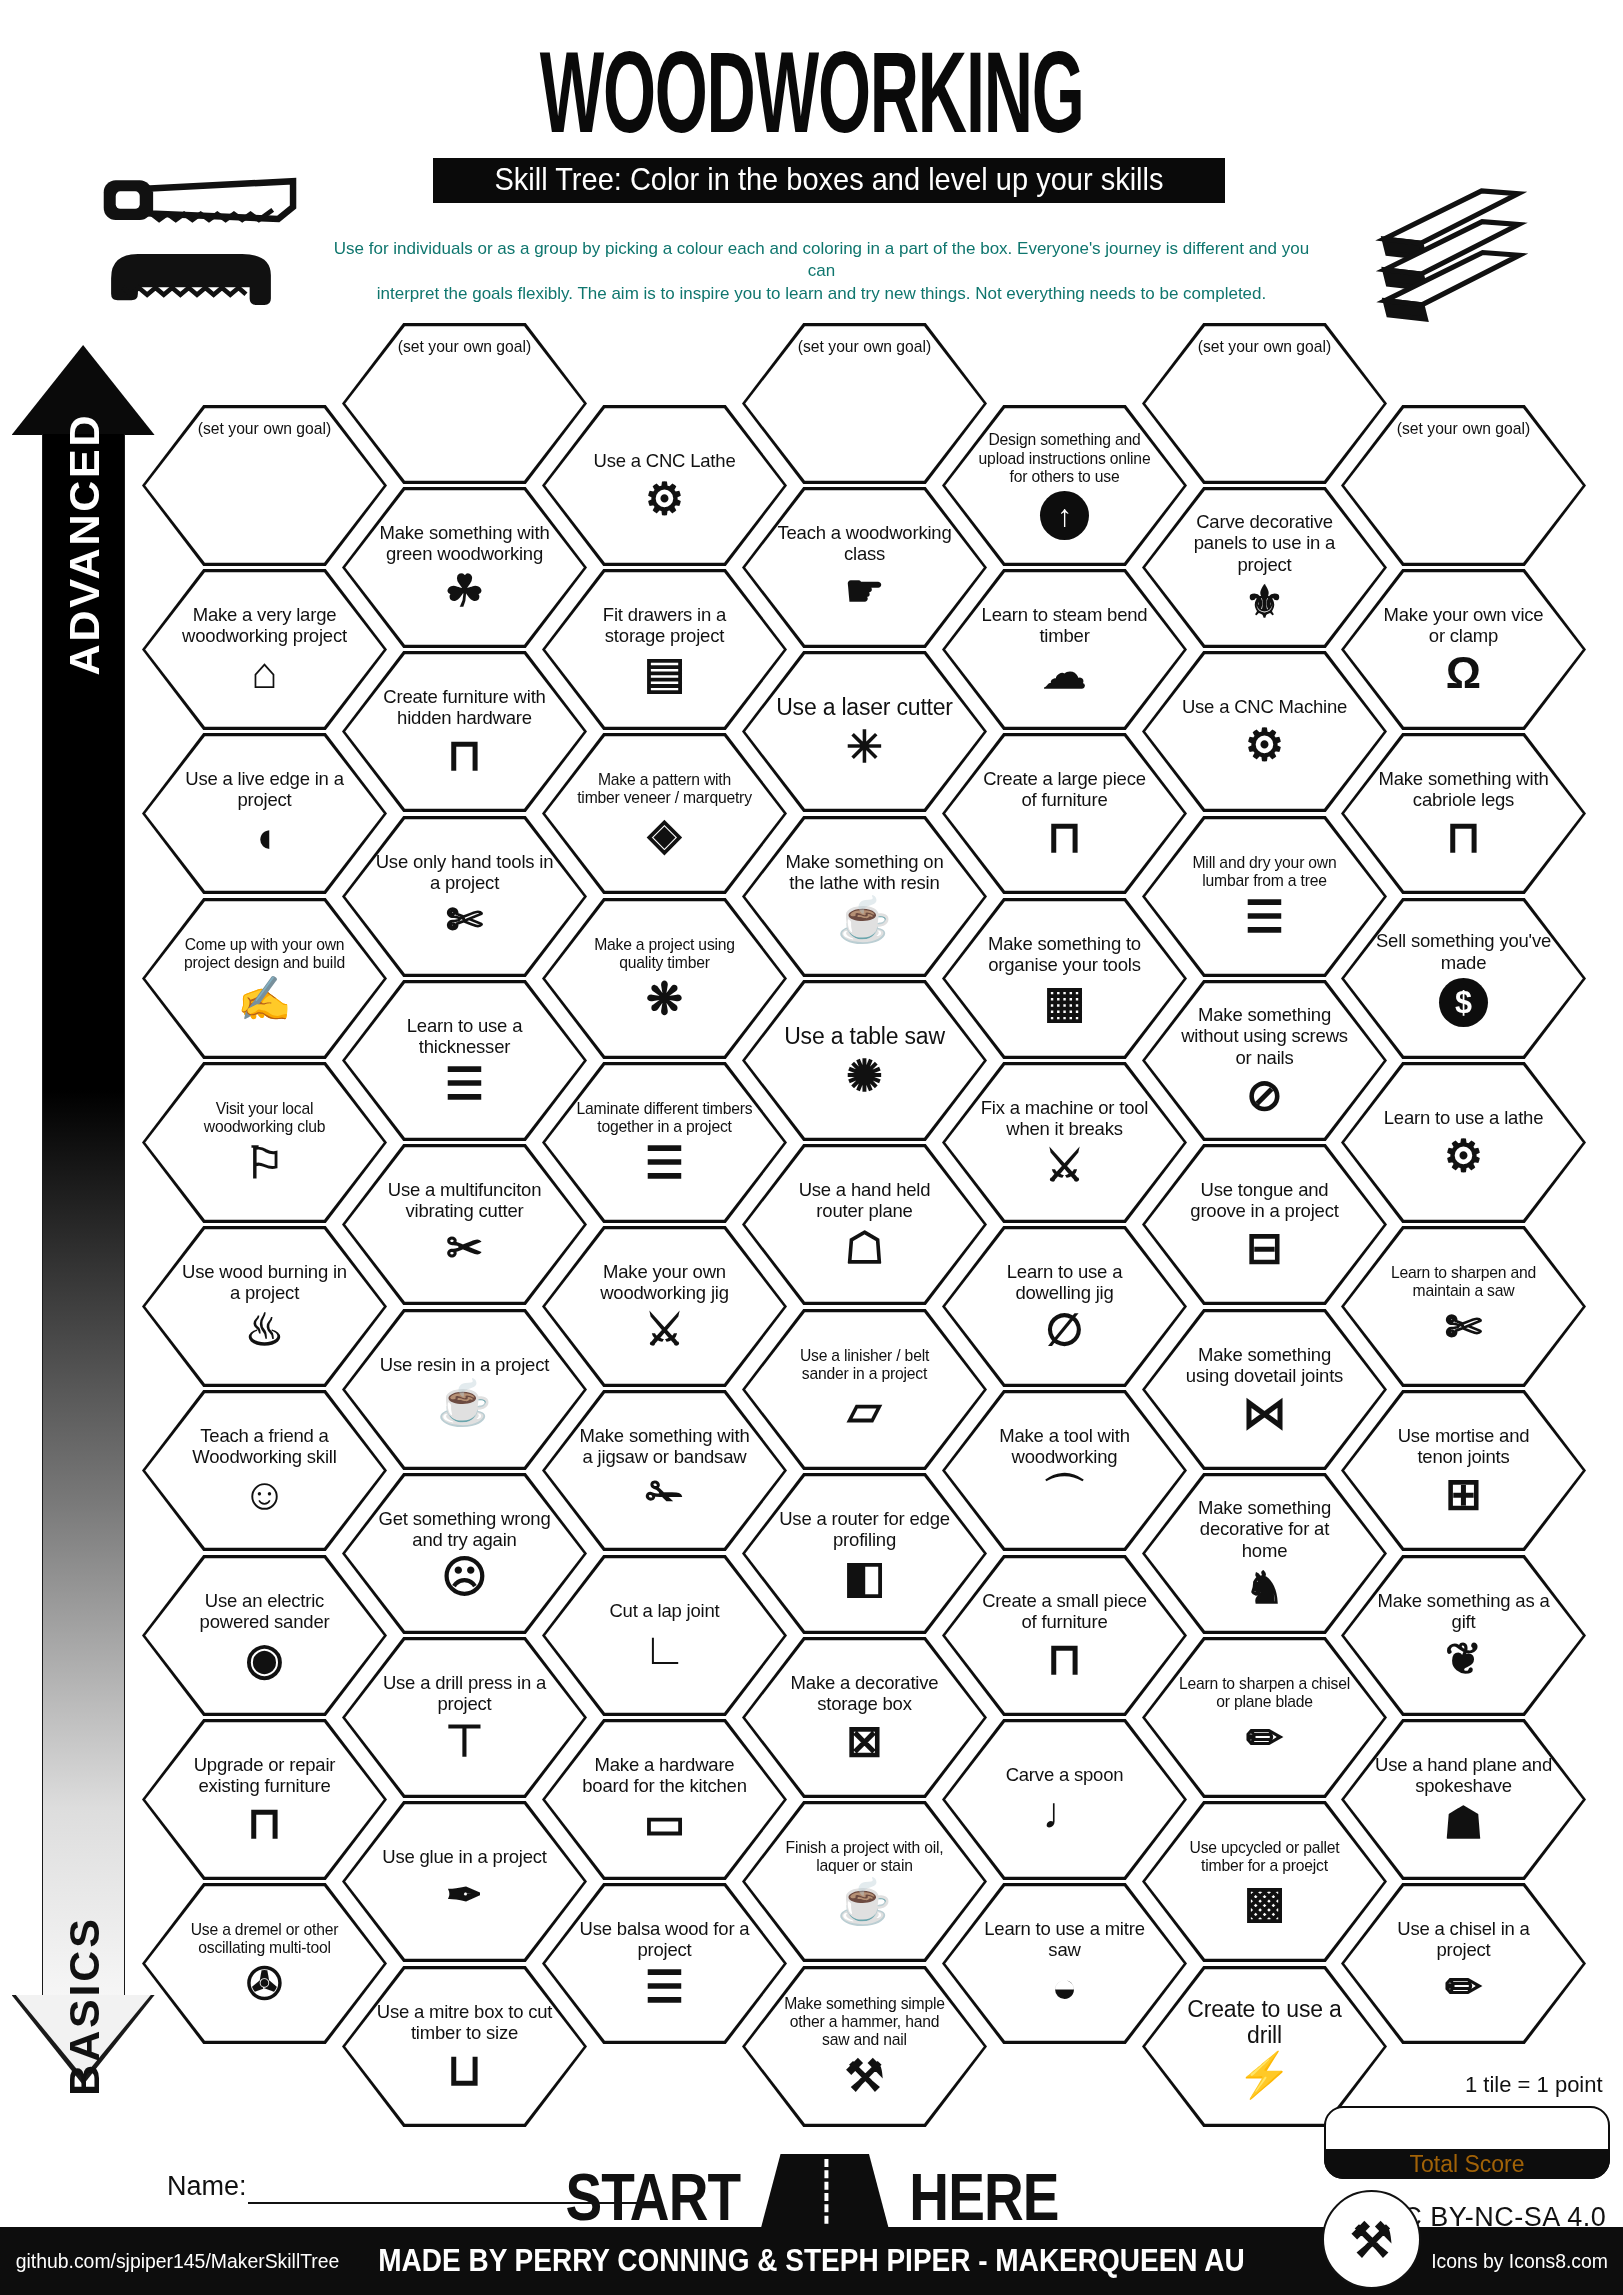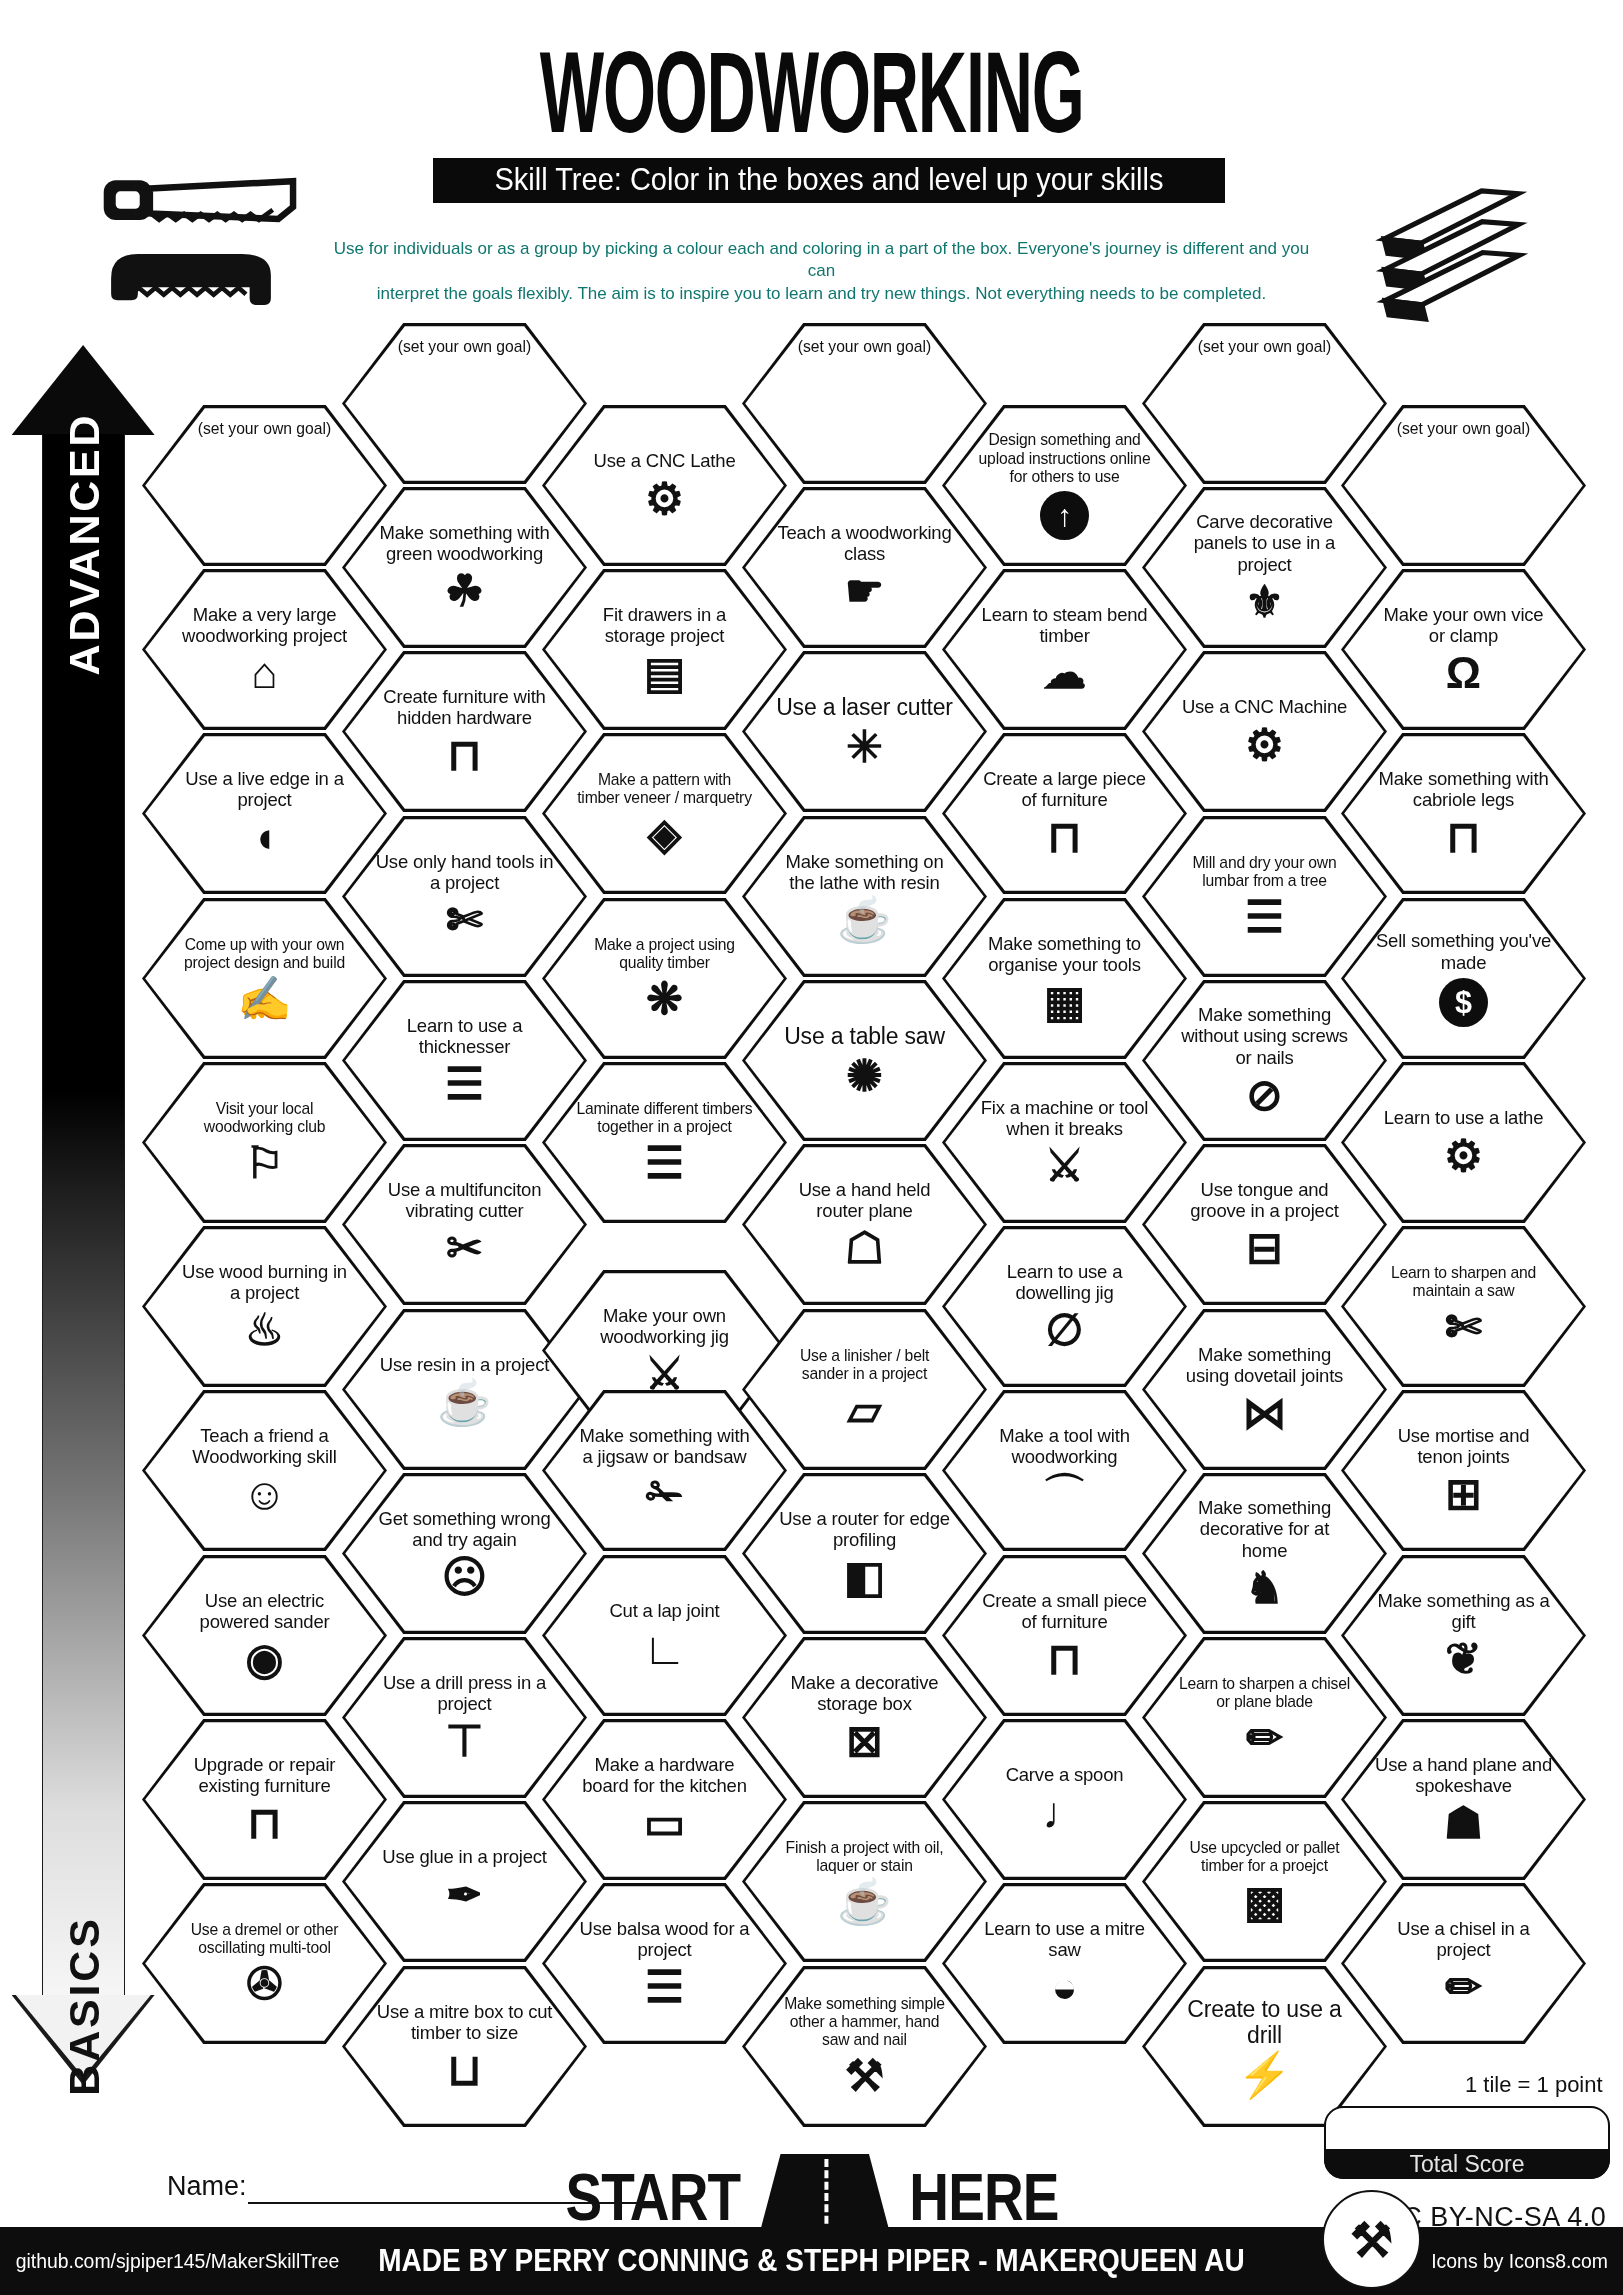--- a/index.html
+++ b/index.html
@@ -61,21 +61,21 @@
   .road .dash{position:absolute;left:50%;top:4.6px;bottom:4.6px;width:0;border-left:4.6px dashed #fff;}
 
   
   .name-row{position:absolute;left:167px;top:2171px;font-size:27px;}
   .name-line{position:absolute;left:248px;top:2202px;width:414px;border-bottom:2.3px solid #111;}
   .tile-note{position:absolute;right:20.4px;top:2072px;font-size:22px;}
   .score-box{position:absolute;left:1324px;top:2106px;width:286px;height:73px;
              border:2.3px solid #0d0d0d;border-radius:19.4px;background:#fff;box-sizing:border-box;}
   .score-box .bar{position:absolute;left:-2.3px;right:-2.3px;bottom:-2.3px;height:30px;background:#0d0d0d;
              border-radius:0 0 19.4px 19.4px;display:flex;align-items:center;justify-content:center;}
-  .score-box .bar span{color:#e5e5e5;font-size:23px;}
+  .score-box .bar span{color:#a16207;font-size:23px;}
   .license{position:absolute;right:16.7px;top:2202px;font-size:27px;letter-spacing:0.5px;}
   .badge{position:absolute;left:1322px;top:2190px;width:95px;height:95px;border-radius:50%;
          background:#fff;border:2.8px solid #111;z-index:5;display:flex;align-items:center;justify-content:center;}
   .badge span{font-size:48px;font-weight:bold;}
 
   
   .footer{position:absolute;left:0;bottom:0;width:100%;height:68px;background:#0d0d0d;color:#fff;}
   .footer .f-left{position:absolute;left:15.7px;top:50%;transform:translateY(-50%);font-size:19.4px;}
   .footer .f-center{position:absolute;left:50%;top:50%;transform:translate(-50%,-50%) scaleY(1.15);
                     font-size:28px;font-weight:bold;white-space:nowrap;letter-spacing:0;}
@@ -329,21 +329,21 @@
         </div>
       </div>
       <div class="hex small" style="left: 542px; top: 1062px;">
         <div class="hex-inner">
           <div class="hex-content">
             <span class="hex-label">Laminate different timbers together in a project</span>
             <span class="hex-icon">☰</span>
           </div>
         </div>
       </div>
-      <div class="hex" style="left: 542px; top: 1226px; margin-top: 44px;">
+      <div class="hex" style="left: 542px; top: 1226px;">
         <div class="hex-inner">
           <div class="hex-content">
             <span class="hex-label">Make your own woodworking jig</span>
             <span class="hex-icon">⚔</span>
           </div>
         </div>
       </div>
       <div class="hex" style="left: 542px; top: 1390px;">
         <div class="hex-inner">
           <div class="hex-content">

